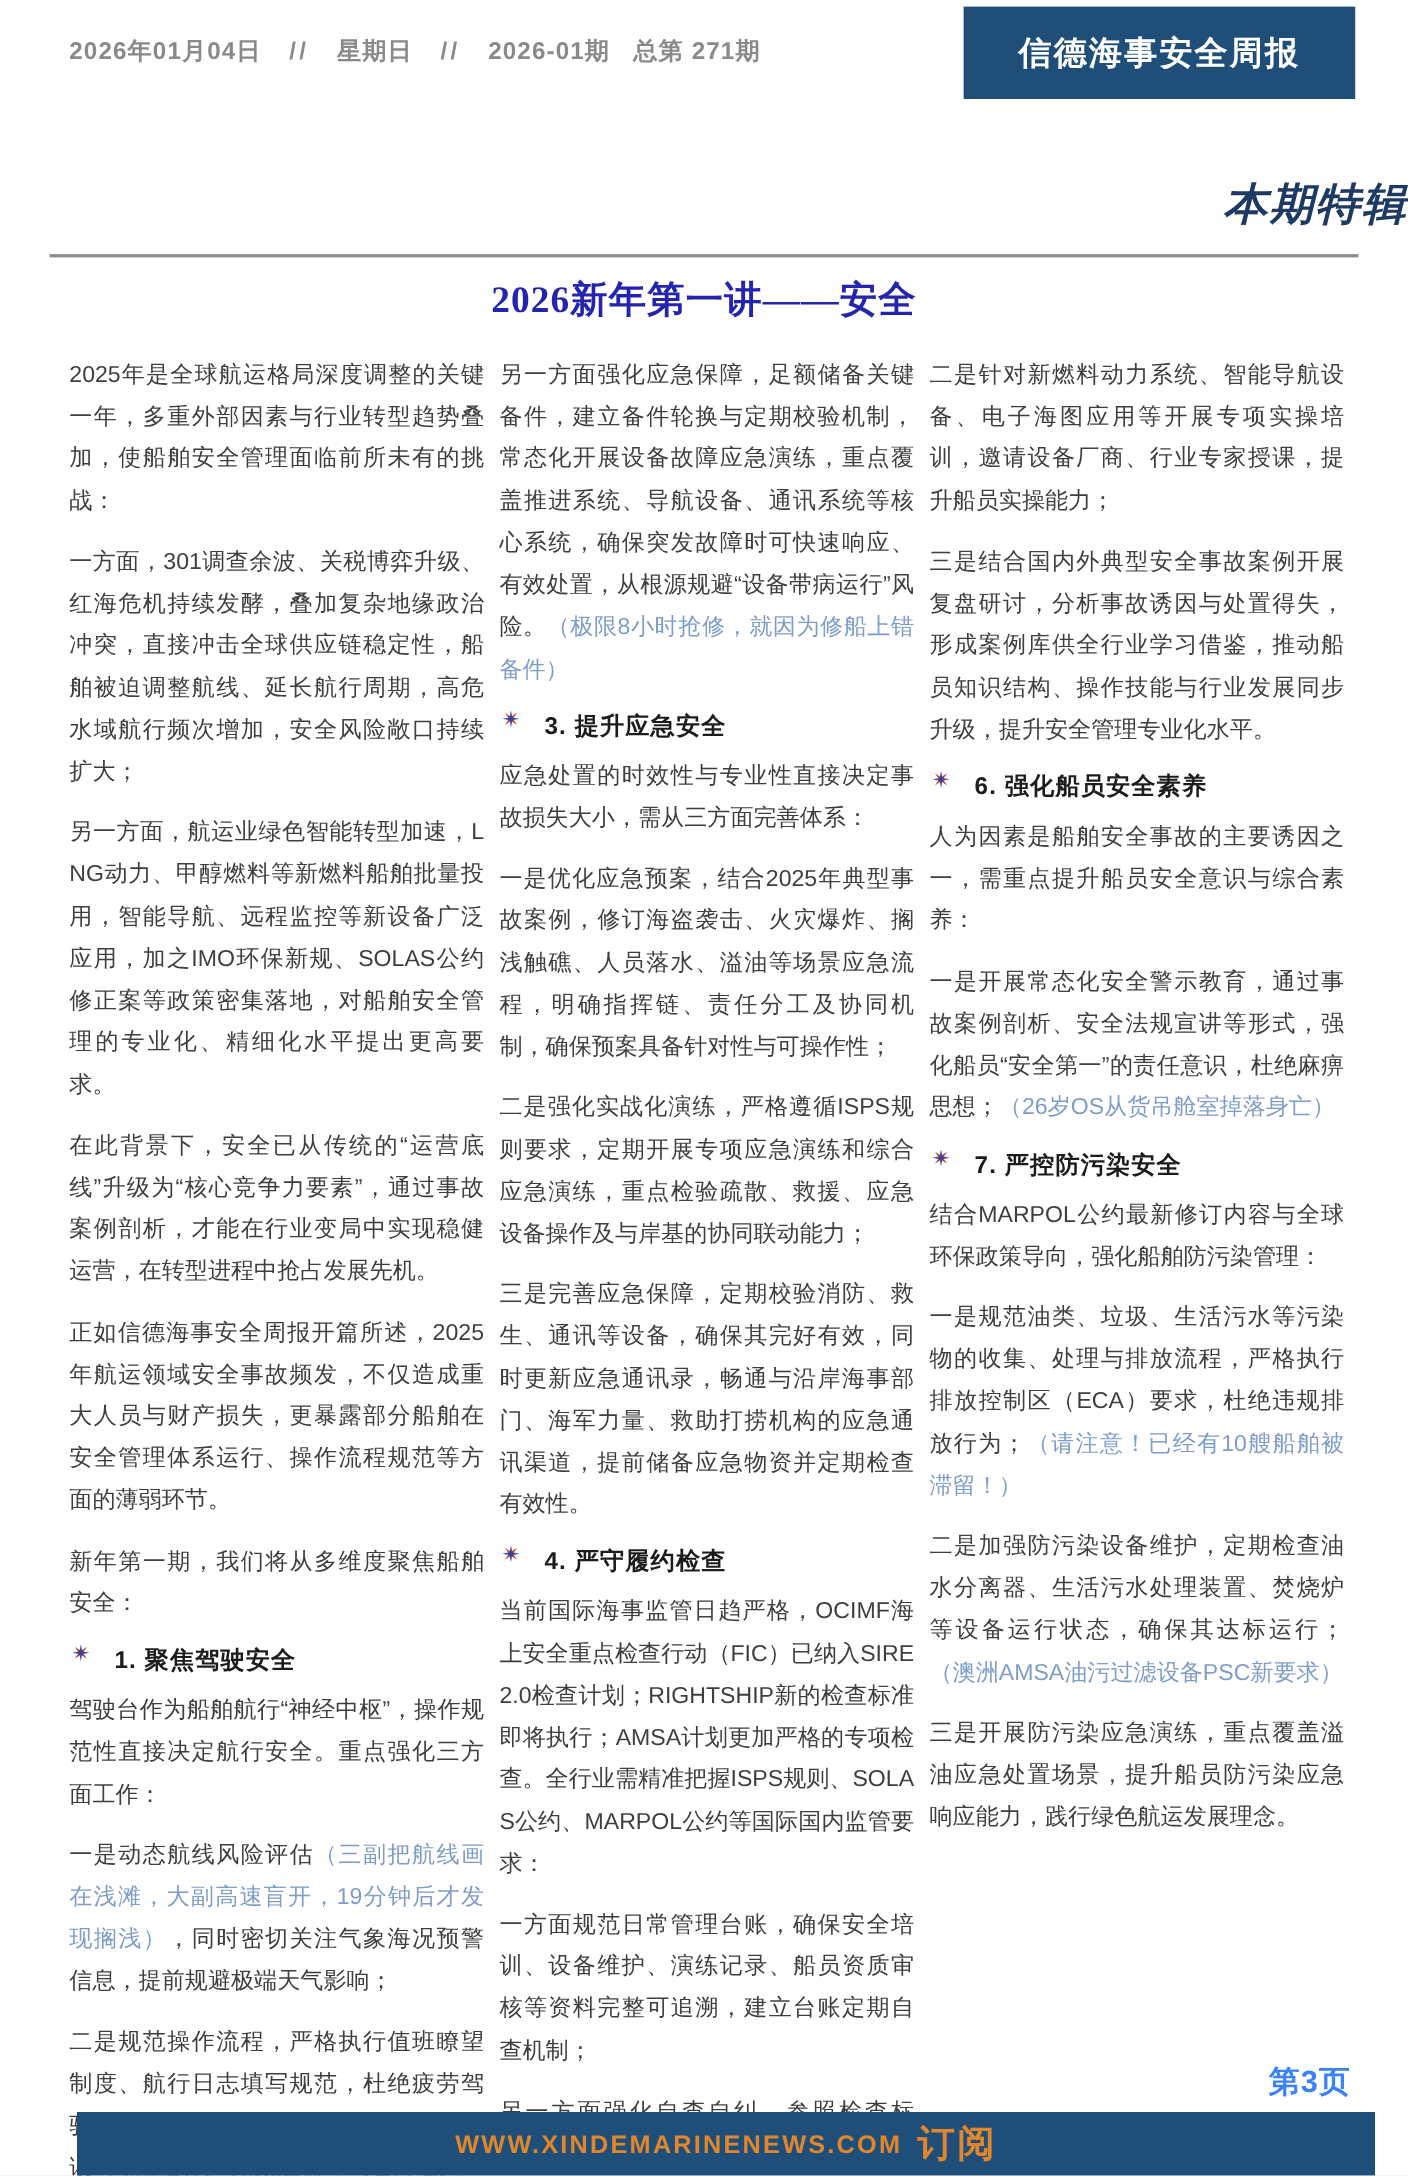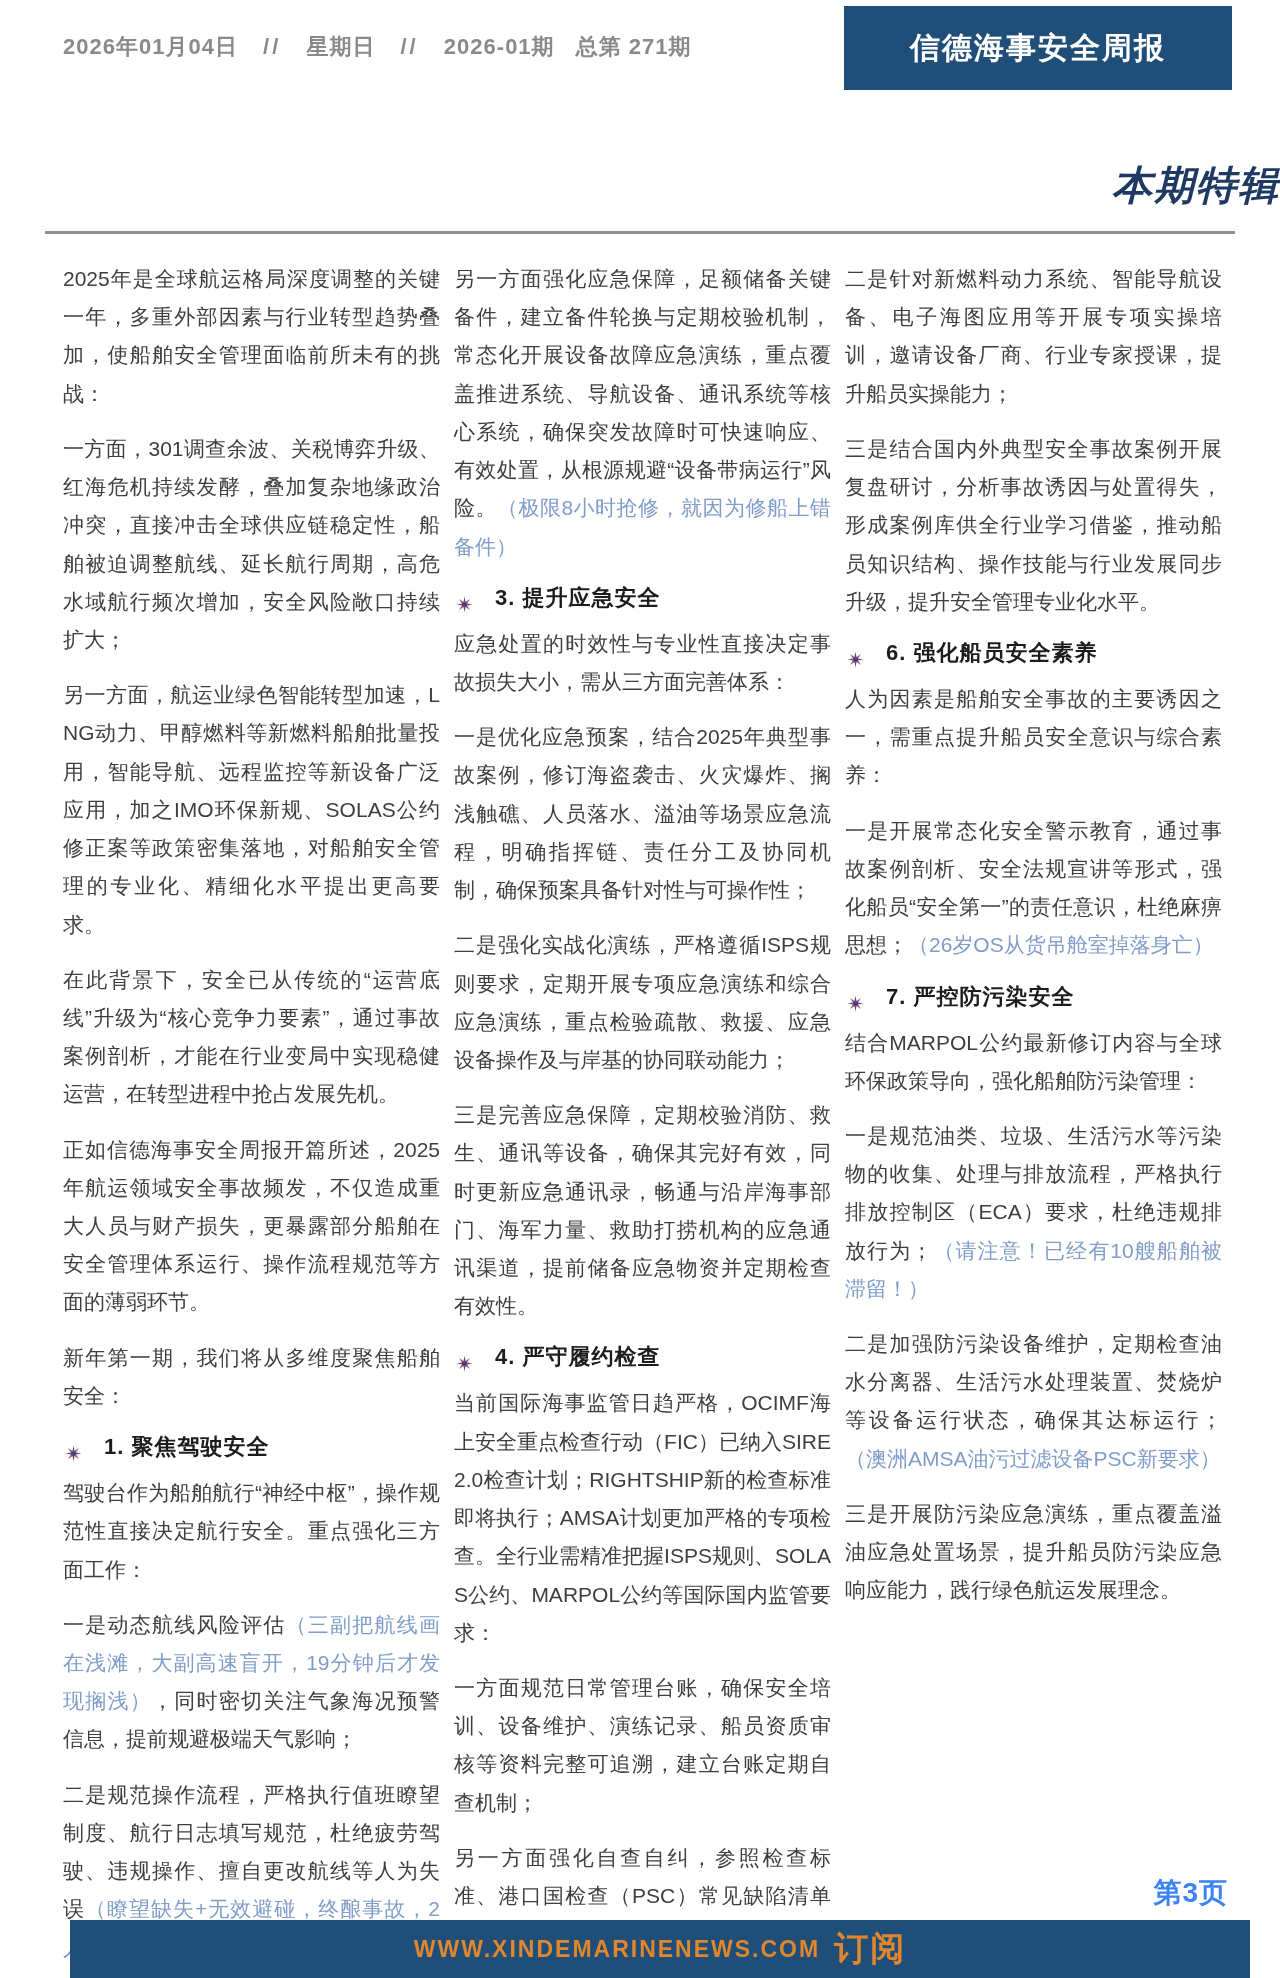--- a/index.html
+++ b/index.html
@@ -8,21 +8,21 @@
     font-family:"Liberation Sans","DejaVu Sans",sans-serif;overflow:hidden;
   }
   
   .header{position:relative;height:100px;}
   .dateline{
     position:absolute;left:63px;top:32px;font-size:22px;font-weight:bold;
     color:#8a8a8a;letter-spacing:1px;white-space:nowrap;
   }
   .dateline .sep{margin:0 18px;letter-spacing:3px;}
   .masthead{
-    position:absolute;right:48px;top:6px;width:388px;height:84px;background:#1f4e79;
+    position:absolute;right:48px;top:6px;width:356px;height:84px;background:#1f4e79;
     color:#ffffff;display:flex;align-items:center;justify-content:center;
     font-size:30px;font-weight:bold;letter-spacing:2px;
   }
   
   .feature{
     margin:58px 0 0 63px;font-size:40px;font-style:italic;font-weight:bold;
     color:#1e3a63;letter-spacing:2px;text-align:right;
   }
   .rule{margin:18px 0 0 45px;width:1190px;border-top:3px solid #8f8f8f;height:0;}
   .article-title{
@@ -31,21 +31,21 @@
     font-weight:bold;font-size:34px;color:#2424ae;letter-spacing:1px;
   }
   
   .columns{display:flex;gap:14px;padding:26px 58px 0 63px;}
   .col{flex:1;min-width:0;}
   .para{
     font-size:21px;line-height:1.82;color:#3e3e3e;text-align:justify;
     margin:0 0 17px 0;word-break:break-all;
   }
   .note{color:#7f9dc8;}
-  .sec-h{display:flex;align-items:flex-end;margin:14px 0 12px 0;}
+  .sec-h{display:flex;align-items:flex-start;margin:14px 0 12px 0;}
   .star{display:inline-flex;margin-left:2px;flex:0 0 auto;}
   .sec-t{font-size:22px;font-weight:bold;color:#1c1c1c;margin-left:22px;letter-spacing:1px;}
   
   .page-num{
     position:absolute;right:52px;bottom:66px;color:#3b82f6;
     font-weight:bold;font-size:28px;letter-spacing:1px;
   }
   .footer-bar{
     position:absolute;left:70px;right:30px;bottom:0;height:58px;background:#1f4e79;
     display:flex;align-items:center;justify-content:center;gap:14px;
@@ -67,20 +67,21 @@
       <span>2026-01期</span>
       <span style="margin-left:14px;">总第 271期</span>
     </div>
     <div class="masthead">
       <span>信德海事安全周报</span>
     </div>
   </div>
 
   <div class="feature">本期特辑</div>
   <div class="rule"></div>
+  <div class="article-title">2026新年第一讲——安全</div>
 
   <div class="columns">
     <div class="col">
         <p class="para"><span>2025年是全球航运格局深度调整的关键一年，多重外部因素与行业转型趋势叠加，使船舶安全管理面临前所未有的挑战：</span></p>
         <p class="para"><span>一方面，301调查余波、关税博弈升级、红海危机持续发酵，叠加复杂地缘政治冲突，直接冲击全球供应链稳定性，船舶被迫调整航线、延长航行周期，高危水域航行频次增加，安全风险敞口持续扩大；</span></p>
         <p class="para"><span>另一方面，航运业绿色智能转型加速，LNG动力、甲醇燃料等新燃料船舶批量投用，智能导航、远程监控等新设备广泛应用，加之IMO环保新规、SOLAS公约修正案等政策密集落地，对船舶安全管理的专业化、精细化水平提出更高要求。</span></p>
         <p class="para"><span>在此背景下，安全已从传统的“运营底线”升级为“核心竞争力要素”，通过事故案例剖析，才能在行业变局中实现稳健运营，在转型进程中抢占发展先机。</span></p>
         <p class="para"><span>正如信德海事安全周报开篇所述，2025年航运领域安全事故频发，不仅造成重大人员与财产损失，更暴露部分船舶在安全管理体系运行、操作流程规范等方面的薄弱环节。</span></p>
         <p class="para"><span>新年第一期，我们将从多维度聚焦船舶安全：</span></p>
         <div class="sec-h">

